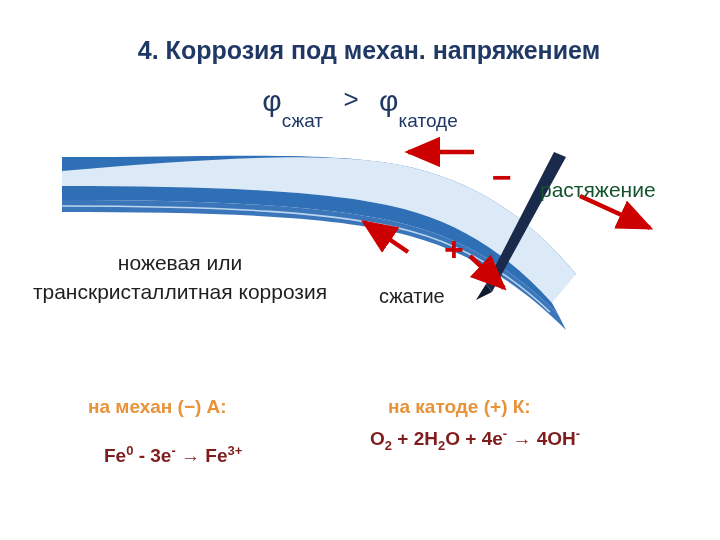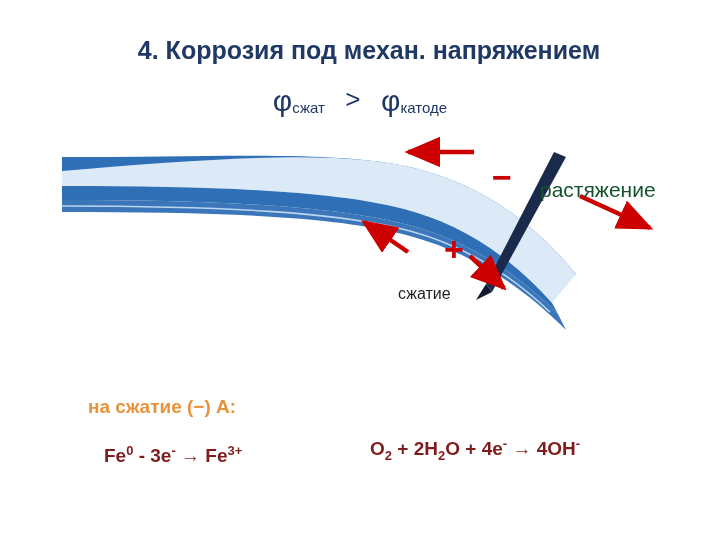--- a/index.html
+++ b/index.html
@@ -42,24 +42,24 @@
     text-align: center;
     color: #1f3864;
     white-space: nowrap;
   }
   .phi-term {
     display: inline-block;
     font-size: 30px;
     vertical-align: baseline;
   }
   .phi-term .sub {
-    font-size: 15px;
+    font-size: 19px;
     vertical-align: baseline;
     position: relative;
-    top: 2px;
+    top: 16px;
   }
   .gt {
     display: inline-block;
     font-size: 26px;
     margin: 0 16px;
     vertical-align: baseline;
     position: relative;
     top: -3px;
   }
 
@@ -88,23 +88,23 @@
     left: 30px;
     top: 248px;
     width: 300px;
     text-align: center;
     font-size: 21px;
     line-height: 29px;
     color: #1f1f1f;
     white-space: normal;
   }
   .lbl-compress {
-    left: 398px;
+    left: 379px;
     top: 285px;
-    font-size: 16px;
+    font-size: 20px;
     color: #1f1f1f;
   }
   .sign-minus {
     position: absolute;
     left: 492px;
     top: 160px;
     font-size: 34px;
     font-weight: bold;
     color: #cc0000;
     line-height: 1;
@@ -131,21 +131,21 @@
   .eq-head-cathode { left: 388px; top: 396px; }
 
   .eq-body {
     position: absolute;
     font-size: 19px;
     color: #7f1d1d;
     white-space: nowrap;
     font-weight: bold;
   }
   .eq-body-anode { left: 104px; top: 443px; }
-  .eq-body-cathode { left: 370px; top: 436px; }
+  .eq-body-cathode { left: 370px; top: 426px; }
 
   .sup { font-size: 13px; vertical-align: super; }
   .sub2 { font-size: 13px; vertical-align: sub; }
 </style>
 </head>
 <body>
 
 <div id="stage">
 
   <div class="title">4. Коррозия под механ. напряжением</div>
@@ -193,22 +193,24 @@
       <line x1="408" y1="252" x2="364" y2="222" stroke="#cc0000" stroke-width="4.5" marker-end="url(#arrowRed)"></line>
       <line x1="470" y1="256" x2="504" y2="288" stroke="#cc0000" stroke-width="4.5" marker-end="url(#arrowRed)"></line>
     </g>
   </svg>
 
   <div class="sign-minus">−</div>
   <div class="sign-plus">+</div>
 
   <div class="lbl lbl-tension">растяжение</div>
   <div class="lbl lbl-compress">сжатие</div>
-
-  <div class="eq-head eq-head-anode">на сжатие (−) А:</div>
+  <div class="lbl lbl-left">ножевая или транскристаллитная коррозия</div>
+
+  <div class="eq-head eq-head-anode">на механ (−) А:</div>
+  <div class="eq-head eq-head-cathode">на катоде (+) К:</div>
 
   <div class="eq-body eq-body-anode">
     <span>Fe</span><span class="sup">0</span><span> - 3e</span><span class="sup">-</span><span> → </span><span>Fe</span><span class="sup">3+</span>
   </div>
 
   <div class="eq-body eq-body-cathode">
     <span>O</span><span class="sub2">2</span><span> + 2H</span><span class="sub2">2</span><span>O + 4e</span><span class="sup">-</span><span> → </span><span>4OH</span><span class="sup">-</span>
   </div>
 
 </div>

